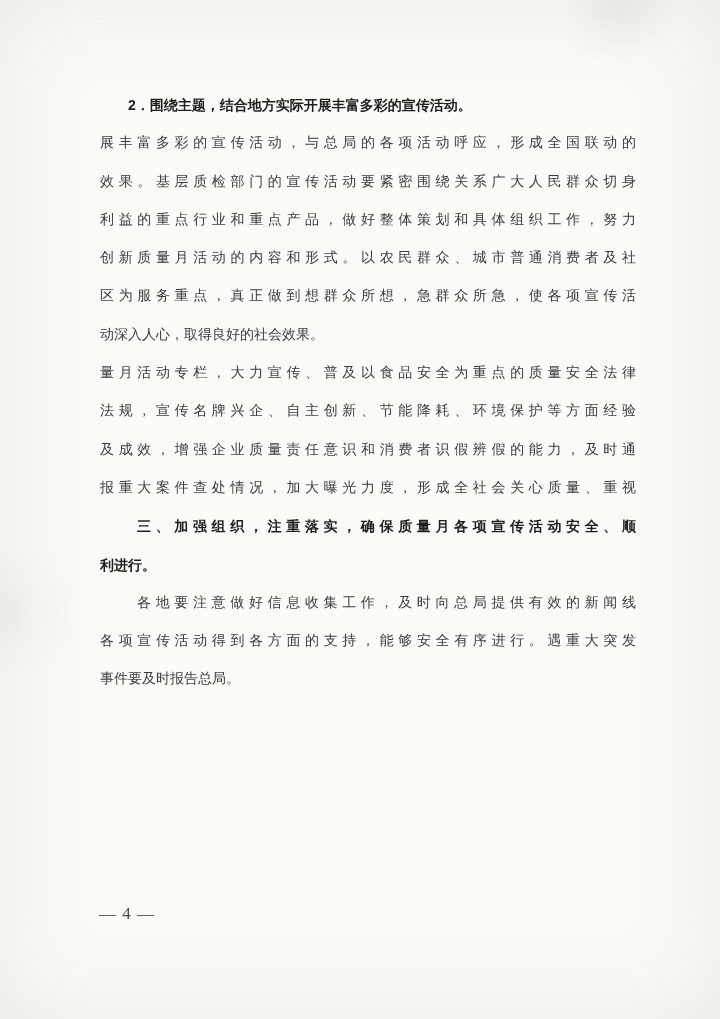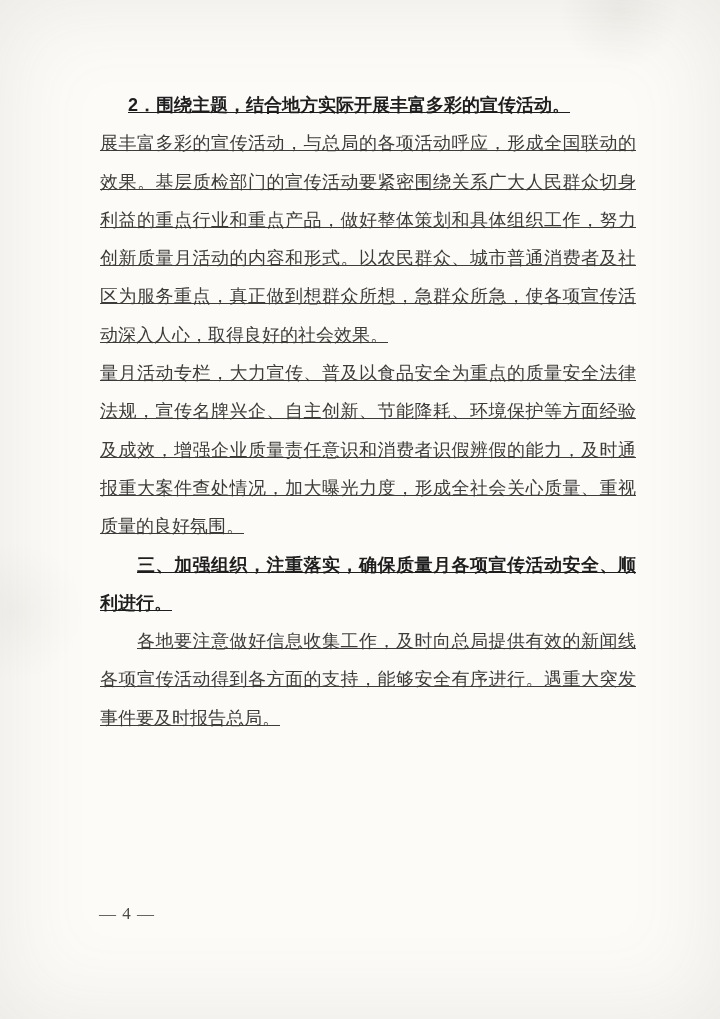--- a/index.html
+++ b/index.html
@@ -18,26 +18,25 @@
       #fcfbf8;
     box-shadow: inset 0 0 90px rgba(110,105,95,0.13);
   }
   .text-block {
     position: absolute;
     left: 100px; top: 86px; width: 536px;
   }
   .line {
     height: 38.3px;
     line-height: 38.3px;
-    font-size: 18px;
+    font-size: 14px;
     color: #3d3c3a;
     font-family: "Liberation Serif", serif;
     overflow: hidden;
     white-space: pre;
-    text-decoration: underline;
   }
   .just {
     white-space: normal;
     text-align: justify;
     text-align-last: justify;
     text-justify: inter-character;
   }
   .bold {
     font-family: "Liberation Sans", sans-serif;
     font-weight: 700;
@@ -64,21 +63,20 @@
     <div class="line just">展丰富多彩的宣传活动，与总局的各项活动呼应，形成全国联动的</div>
     <div class="line just">效果。基层质检部门的宣传活动要紧密围绕关系广大人民群众切身</div>
     <div class="line just">利益的重点行业和重点产品，做好整体策划和具体组织工作，努力</div>
     <div class="line just">创新质量月活动的内容和形式。以农民群众、城市普通消费者及社</div>
     <div class="line just">区为服务重点，真正做到想群众所想，急群众所急，使各项宣传活</div>
     <div class="line">动深入人心，取得良好的社会效果。</div>
     <div class="line just">量月活动专栏，大力宣传、普及以食品安全为重点的质量安全法律</div>
     <div class="line just">法规，宣传名牌兴企、自主创新、节能降耗、环境保护等方面经验</div>
     <div class="line just">及成效，增强企业质量责任意识和消费者识假辨假的能力，及时通</div>
     <div class="line just">报重大案件查处情况，加大曝光力度，形成全社会关心质量、重视</div>
-    <div class="line">质量的良好氛围。</div>
     <div class="line bold just ind2">三、加强组织，注重落实，确保质量月各项宣传活动安全、顺</div>
     <div class="line bold">利进行。</div>
     <div class="line just ind2">各地要注意做好信息收集工作，及时向总局提供有效的新闻线</div>
     <div class="line just">各项宣传活动得到各方面的支持，能够安全有序进行。遇重大突发</div>
     <div class="line">事件要及时报告总局。</div>
   </div>
   <div class="page-number">— 4 —</div>
 </div>
 
 </body></html>

